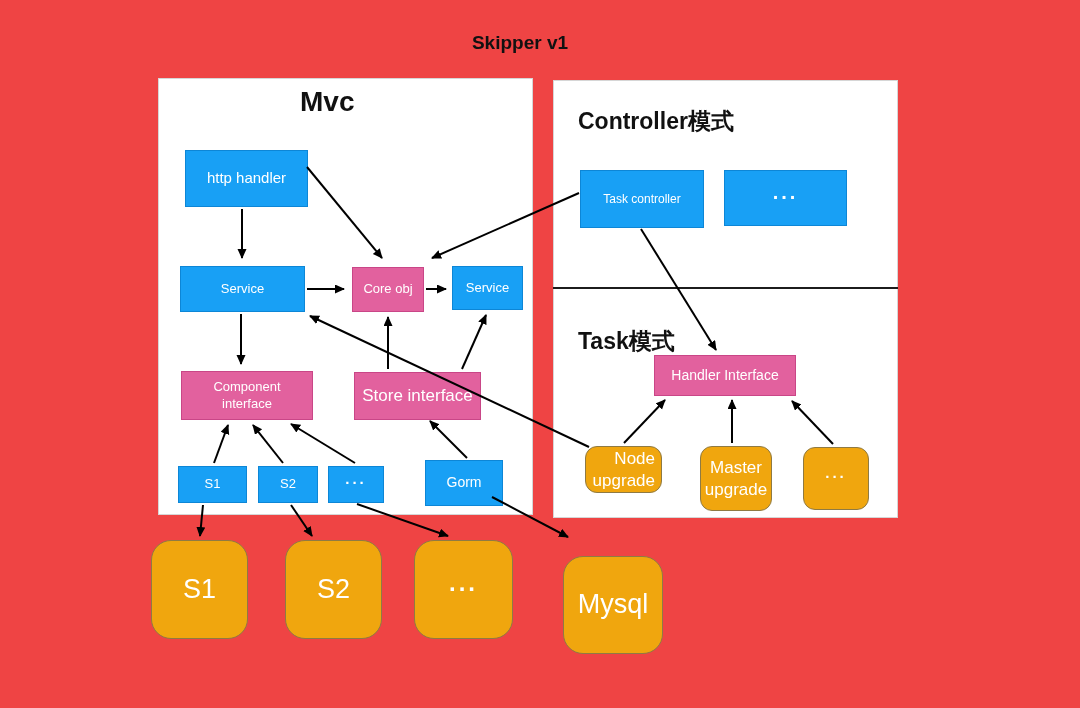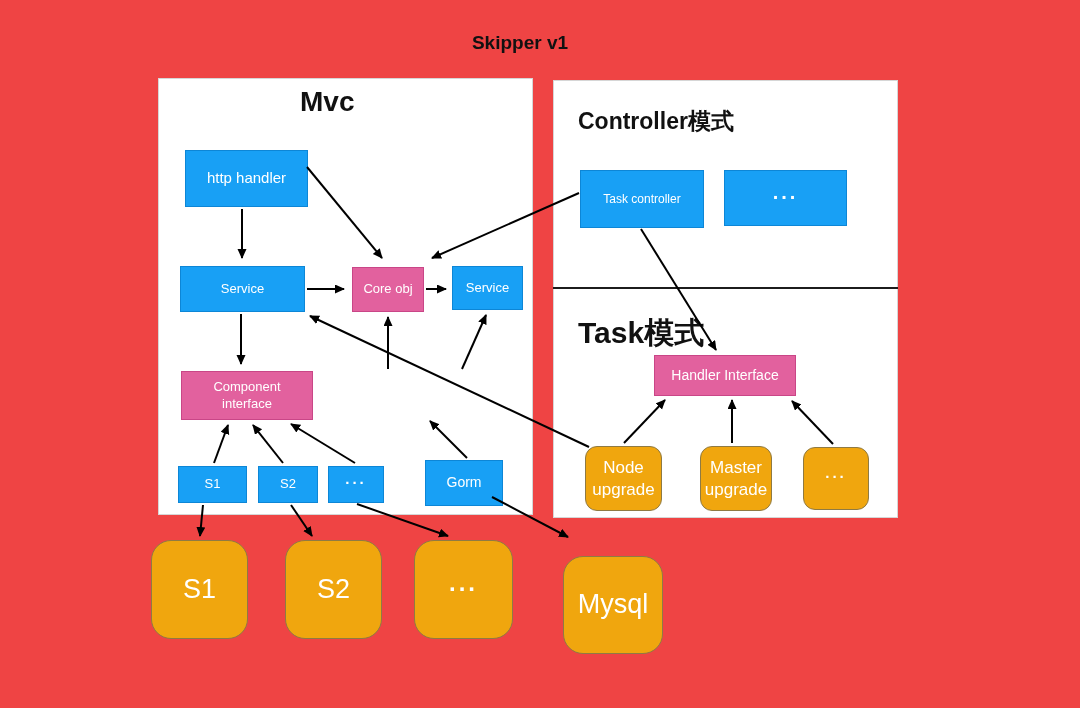--- a/index.html
+++ b/index.html
@@ -35,41 +35,42 @@
 <div id="canvas">
 
   <div class="abs page-title" style="left:400px;top:32px;width:240px;">Skipper v1</div>
 
   <div class="panel" style="left:158px;top:78px;width:375px;height:437px;"></div>
   <div class="panel-title" style="left:300px;top:86px;width:90px;font-size:28px;text-align:left;">Mvc</div>
 
   <div class="panel" style="left:553px;top:80px;width:345px;height:438px;"></div>
   <div class="panel-title" style="left:578px;top:106px;font-size:23px;">Controller模式</div>
   <div class="divider" style="left:553px;top:287px;width:345px;"></div>
-  <div class="panel-title" style="left:578px;top:313px;font-size:30px;">Task模式</div>
+  <div class="panel-title" style="left:578px;top:326px;font-size:23px;">Task模式</div>
 
   <div class="node blue" style="left:185px;top:150px;width:123px;height:57px;font-size:15px;">http handler</div>
   <div class="node blue" style="left:180px;top:266px;width:125px;height:46px;font-size:13px;">Service</div>
   <div class="node pink" style="left:352px;top:267px;width:72px;height:45px;font-size:13px;">Core obj</div>
   <div class="node blue" style="left:452px;top:266px;width:71px;height:44px;font-size:13px;">Service</div>
   <div class="node pink" style="left:181px;top:371px;width:132px;height:49px;font-size:13px;padding:0 24px;">Component interface</div>
+  <div class="node pink" style="left:354px;top:372px;width:127px;height:48px;font-size:17px;">Store interface</div>
   <div class="node blue" style="left:178px;top:466px;width:69px;height:37px;font-size:13px;">S1</div>
   <div class="node blue" style="left:258px;top:466px;width:60px;height:37px;font-size:13px;">S2</div>
   <div class="node blue dots" style="left:328px;top:466px;width:56px;height:37px;font-size:15px;">
       <span>...</span>
     </div>
   <div class="node blue" style="left:425px;top:460px;width:78px;height:46px;font-size:14px;">Gorm</div>
 
   <div class="node blue" style="left:580px;top:170px;width:124px;height:58px;font-size:12px;">Task controller</div>
   <div class="node blue dots" style="left:724px;top:170px;width:123px;height:56px;font-size:20px;">
       <span>...</span>
     </div>
 
   <div class="node pink" style="left:654px;top:355px;width:142px;height:41px;font-size:14px;">Handler Interface</div>
-  <div class="node orange rounded" style="left:585px;top:446px;width:77px;height:65px;font-size:17px;padding:13px 6px;">Node upgrade</div>
+  <div class="node orange rounded" style="left:585px;top:446px;width:77px;height:47px;font-size:17px;padding:13px 6px;text-align:right;">Node upgrade</div>
   <div class="node orange rounded" style="left:700px;top:446px;width:72px;height:65px;font-size:17px;padding:15px 6px;">Master upgrade</div>
   <div class="node orange rounded dots" style="left:803px;top:447px;width:66px;height:63px;font-size:15px;">
       <span>...</span>
     </div>
 
   <div class="node orange bigbox" style="left:151px;top:540px;width:97px;height:99px;">S1</div>
   <div class="node orange bigbox" style="left:285px;top:540px;width:97px;height:99px;">S2</div>
   <div class="node orange bigbox dots" style="left:414px;top:540px;width:99px;height:99px;font-size:24px;">
       <span>...</span>
     </div>

